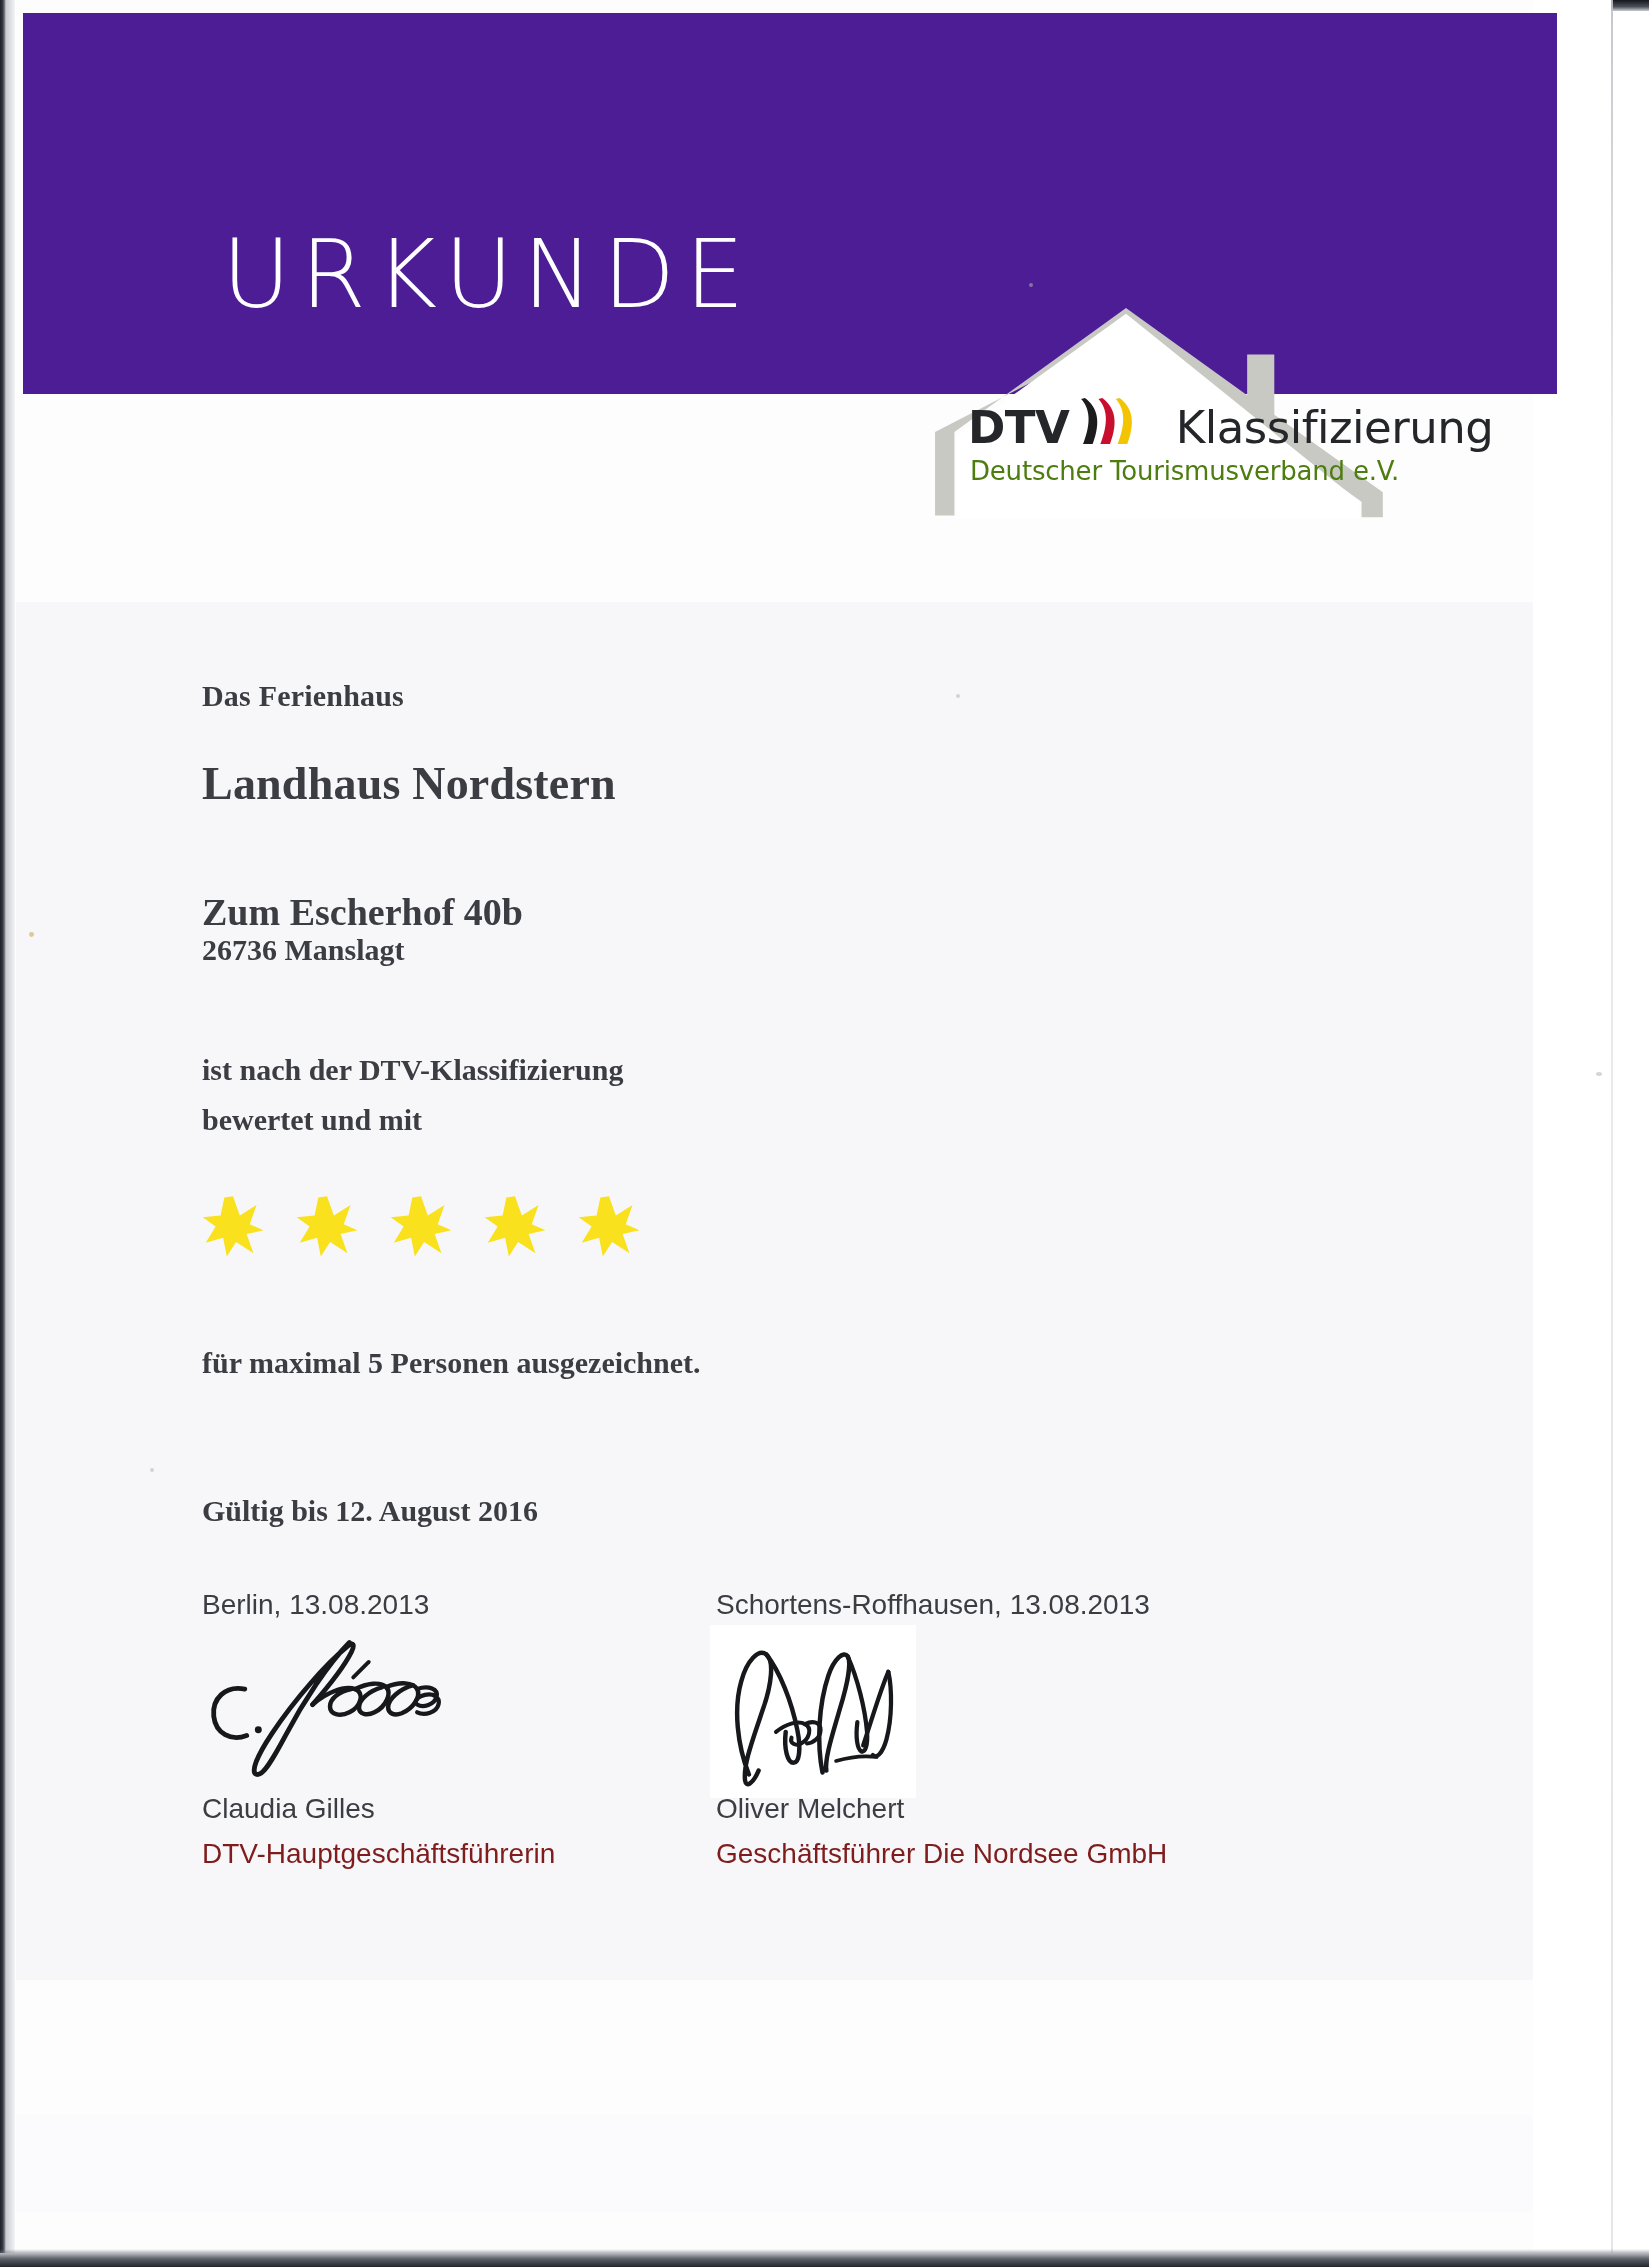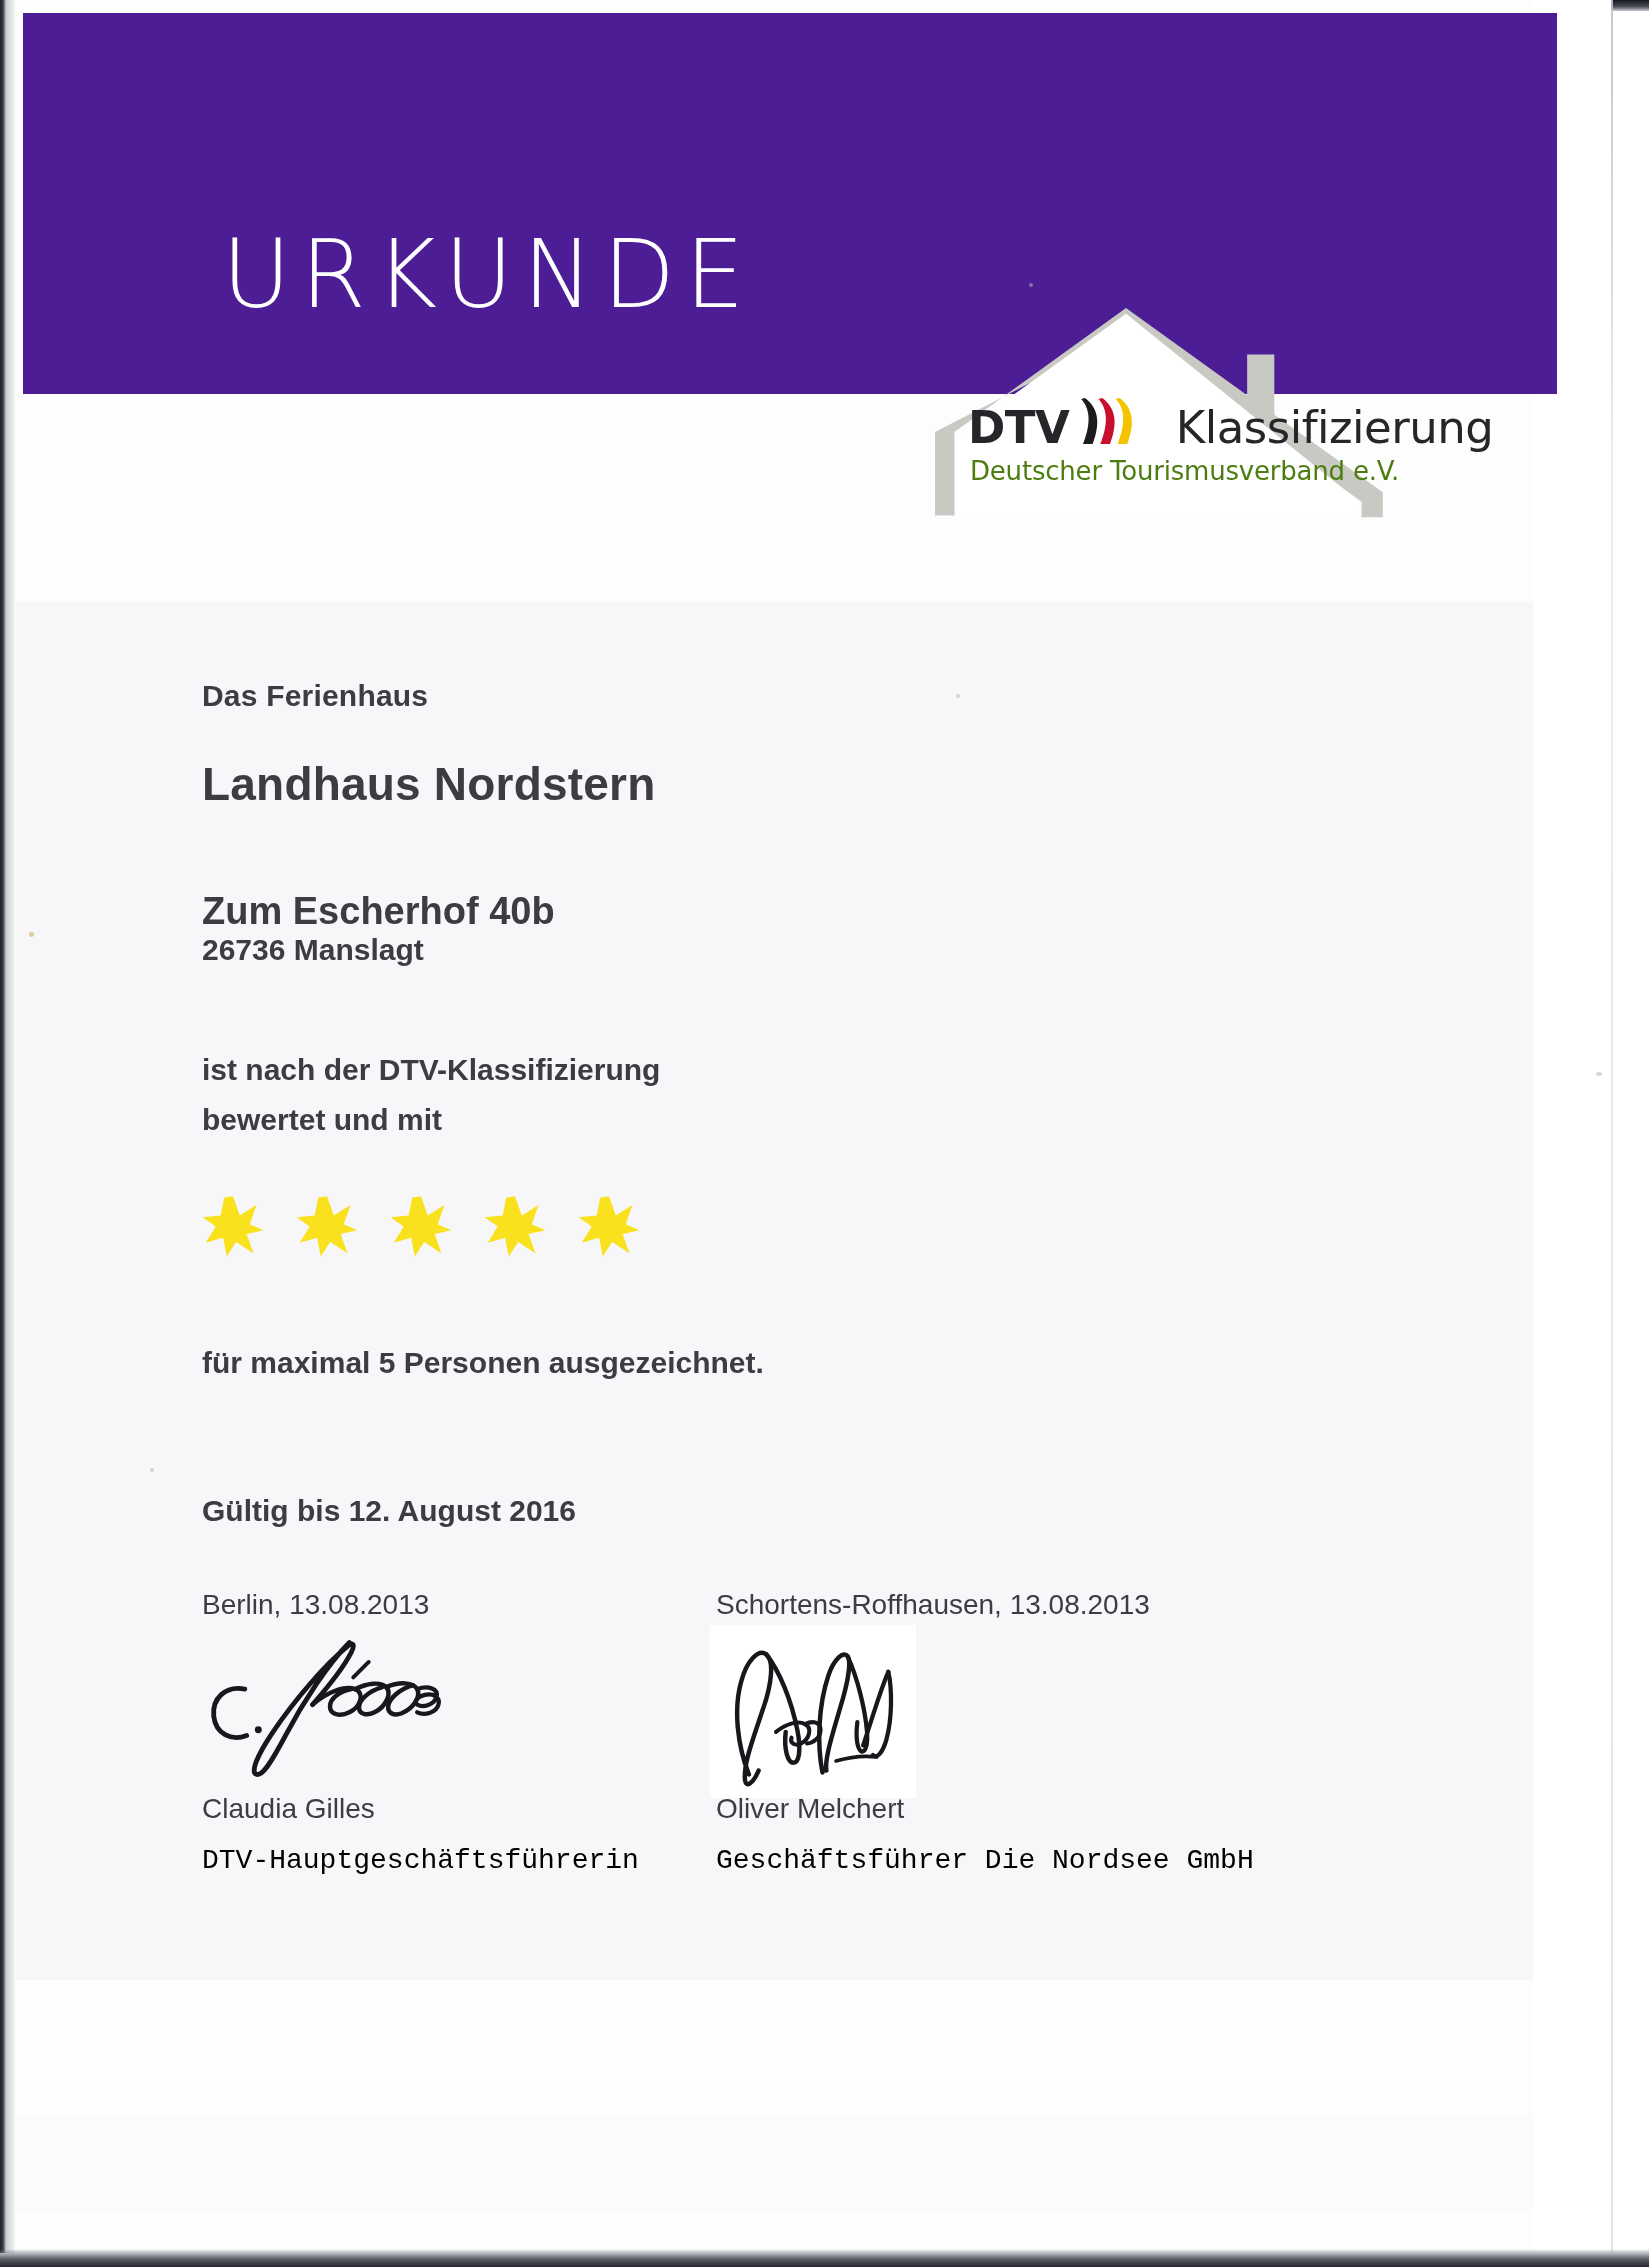--- a/index.html
+++ b/index.html
@@ -149,21 +149,21 @@
     letter-spacing: -0.2px;
     color: #4d7c0f;
     white-space: nowrap;
   }
 
   
   .body-col { position: absolute; left: 202px; top: 0; width: 1164px; }
 
   .txt {
     position: absolute;
-    font-family: Liberation Sans, sans-serif;
+    font-family: Liberation Serif, serif;
     color: #3b3d42;
     white-space: nowrap;
   }
   .bold { font-weight: 700; }
 
   .t-ferienhaus { top: 679px; font-size: 30px; letter-spacing: 0.2px; }
   .t-name       { top: 757px; font-size: 46px; letter-spacing: 0.2px; }
   .t-street     { top: 890px; font-size: 38px; }
   .t-city       { top: 933px; font-size: 30px; }
   .t-line1      { top: 1053px; font-size: 30px; }
@@ -207,25 +207,25 @@
   }
   .sig-img svg { position: relative; z-index: 1; }
   .sig-name {
     font-family: "Liberation Sans", sans-serif;
     font-size: 28px;
     color: #3b3d42;
     white-space: nowrap;
     margin-top: 9.7px;
   }
   .sig-role {
-    font-family: Liberation Mono, monospace;
+    font-family: Liberation Sans, sans-serif;
     font-size: 28px;
-    color: #000000;
-    white-space: nowrap;
-    margin-top: 20px;
+    color: #7f1d1d;
+    white-space: nowrap;
+    margin-top: 13px;
   }
 
   
   .speck { position: absolute; background: #b9b2a8; border-radius: 50%; opacity: .55; }
 </style>
 </head>
 <body>
 
 <div id="page">
 

